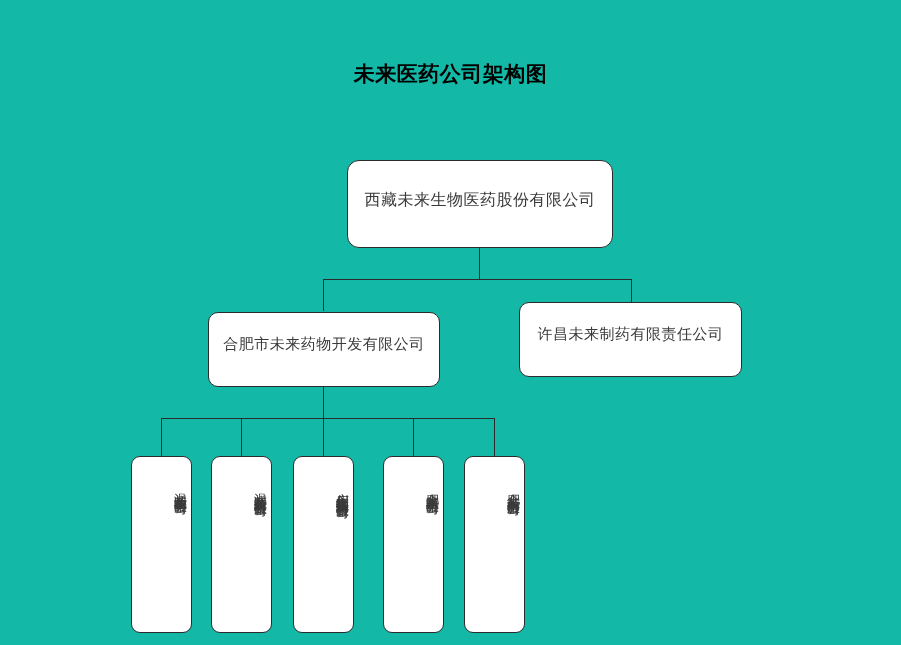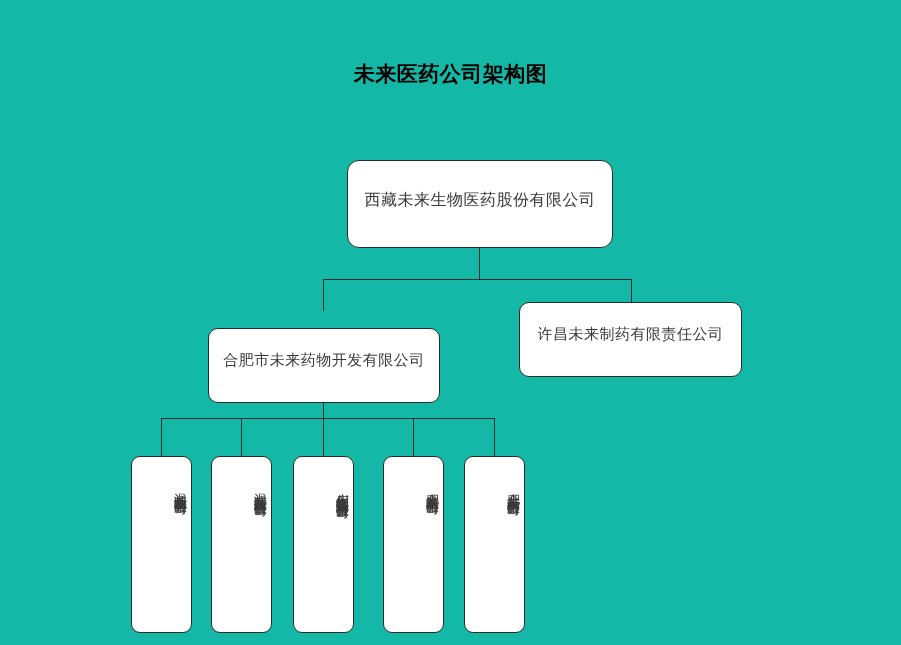--- a/index.html
+++ b/index.html
@@ -57,21 +57,21 @@
     width: 266px;
     height: 88px;
     border-radius: 12px;
   }
   #node-root .node-label {
     top: 29px;
     font-size: 16px;
   }
   #node-hefei-dev {
     left: 208px;
-    top: 328px;
+    top: 312px;
     width: 232px;
     height: 75px;
     padding-left: 48px;
   }
   #node-hefei-dev .node-label {
     top: 22px;
   }
   #node-xuchang {
     left: 519px;
     top: 302px;

